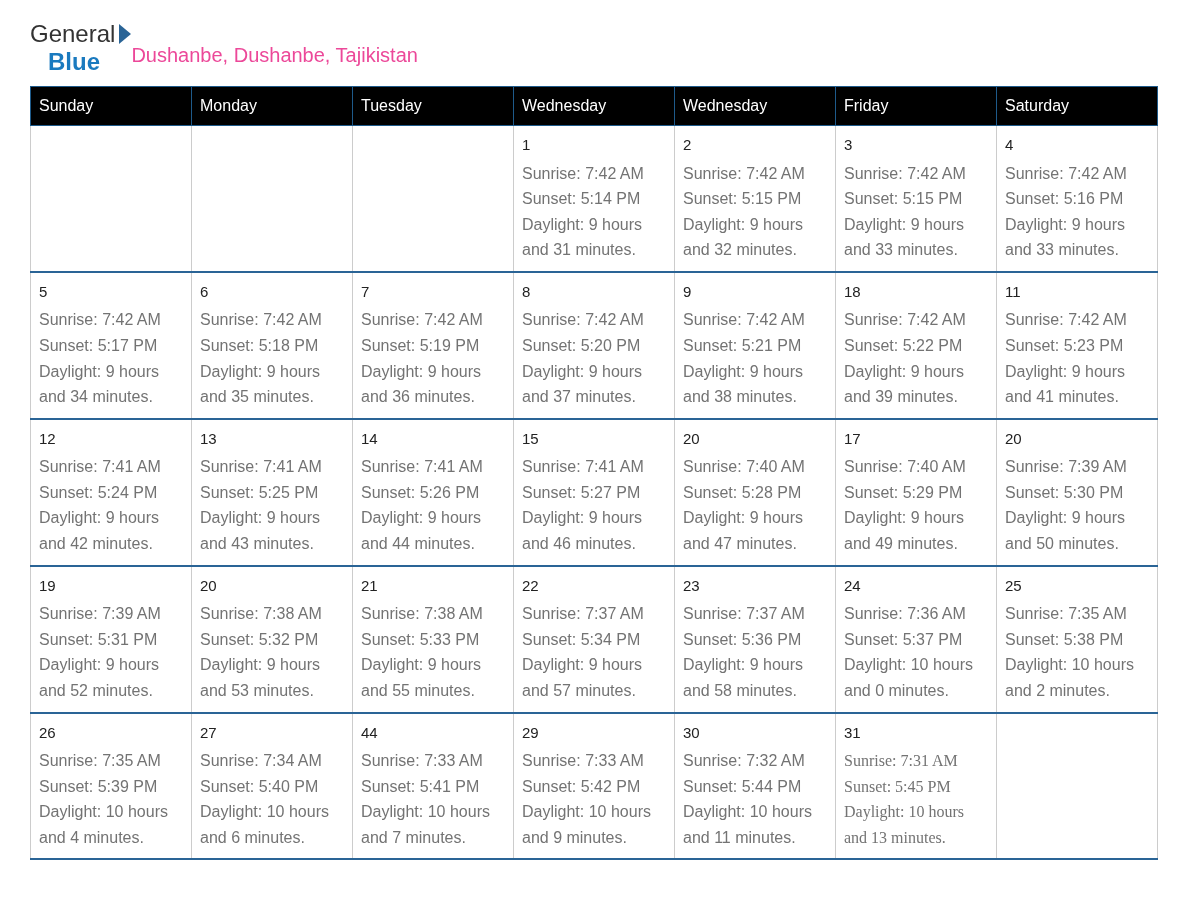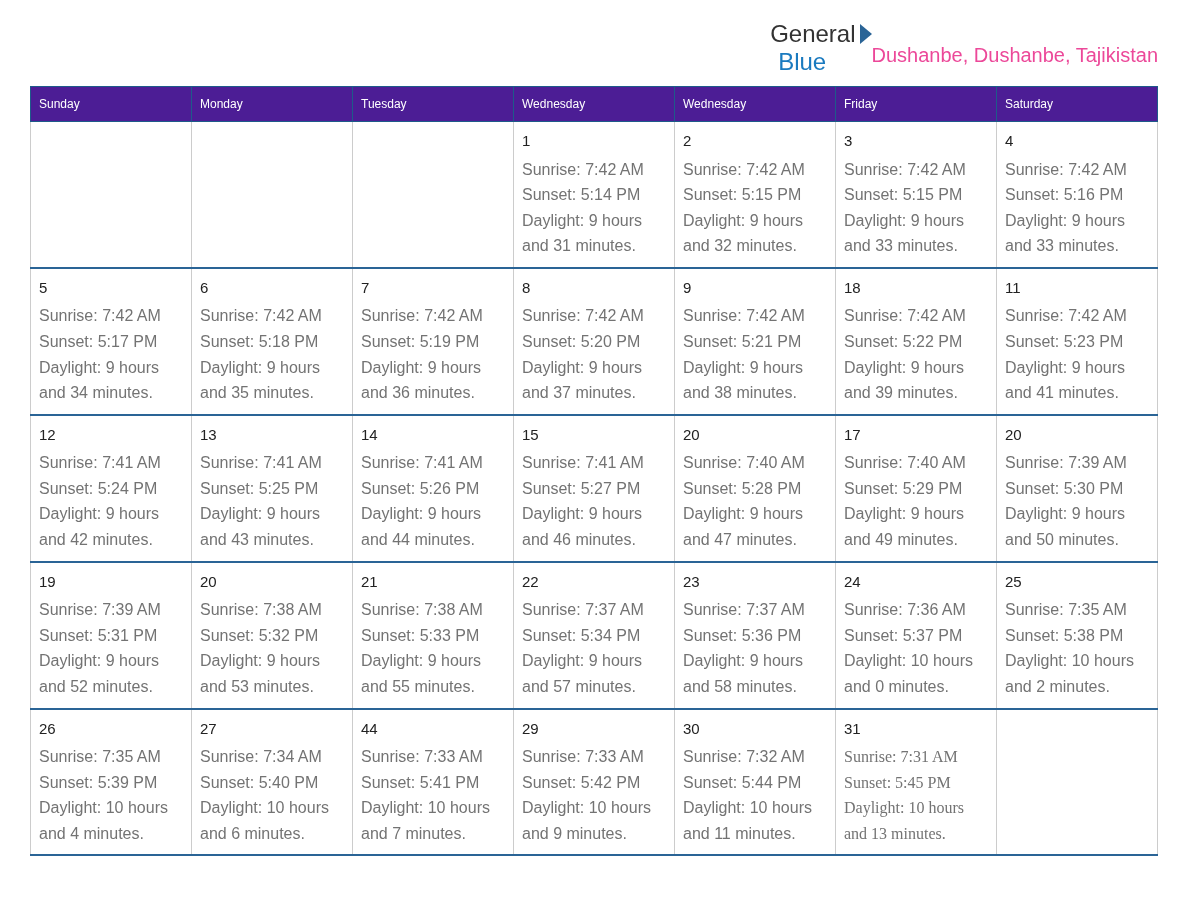--- a/index.html
+++ b/index.html
@@ -6,21 +6,21 @@
     body {
       font-family: Arial, Helvetica, sans-serif;
       background: #fff;
       color: #333;
       width: 1188px;
       min-height: 918px;
       padding: 20px 30px;
     }
     .header {
       display: flex;
-      justify-content: flex-end;
+      justify-content: flex-start;
       align-items: flex-start;
       margin-bottom: 10px;
     }
     .title-block {
       text-align: right;
     }
     .title-block h1 {
       font-size: 48px;
       font-weight: normal;
       color: #222;
@@ -30,25 +30,25 @@
       font-weight: normal;
       color: #ec4899;
       margin-top: 24px;
     }
     .calendar {
       width: 100%;
       border-collapse: collapse;
       margin-top: 10px;
     }
     .calendar thead tr th {
-      background-color: #4c1d95;
+      background-color: #000000;
       color: #fff;
       padding: 10px 8px;
       text-align: left;
-      font-size: 12px;
+      font-size: 16px;
       font-weight: normal;
       border: 1px solid #1e5a8a;
     }
     .calendar tbody tr td {
       vertical-align: top;
       padding: 8px;
       border: 1px solid #ccc;
       width: 14.28%;
       min-height: 100px;
       font-size: 12px;
@@ -93,22 +93,22 @@
       height: 0;
       border-left: 12px solid #2a6496;
       border-top: 10px solid transparent;
       border-bottom: 10px solid transparent;
       margin-left: 4px;
       vertical-align: middle;
     }
     .logo-blue-line {
       font-size: 24px;
       color: #1a7abf;
-      font-weight: normal;
-      margin-left: 8px;
+      font-weight: bold;
+      margin-left: 18px;
     }
   </style>
 </head>
 <body>
 
 <div class="header">
   <div class="logo-wrapper">
     <div class="logo-line">
       <span class="logo-general">General</span>
       <span class="logo-arrow"></span>

